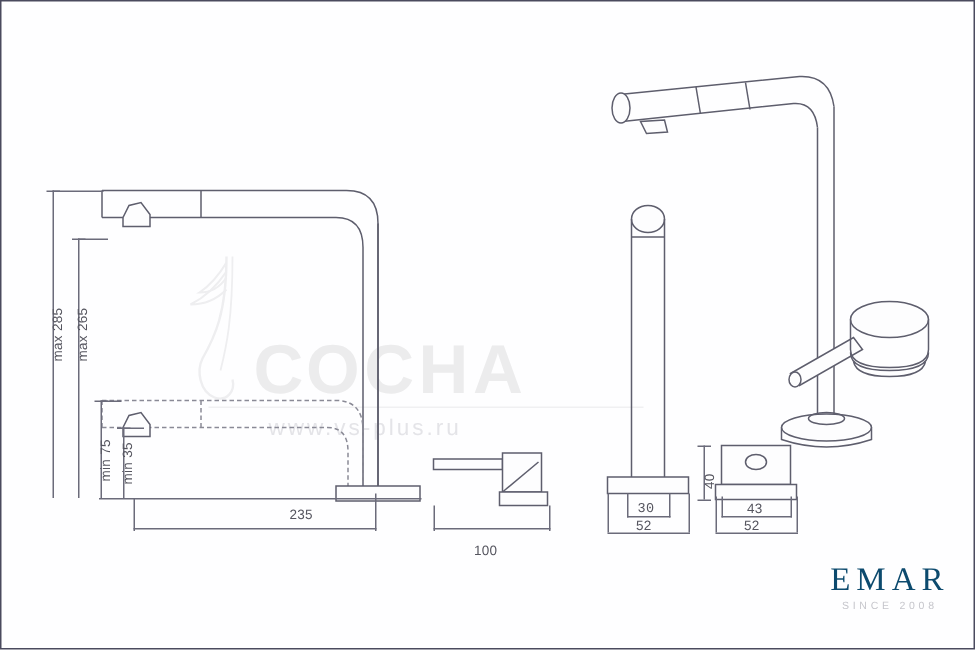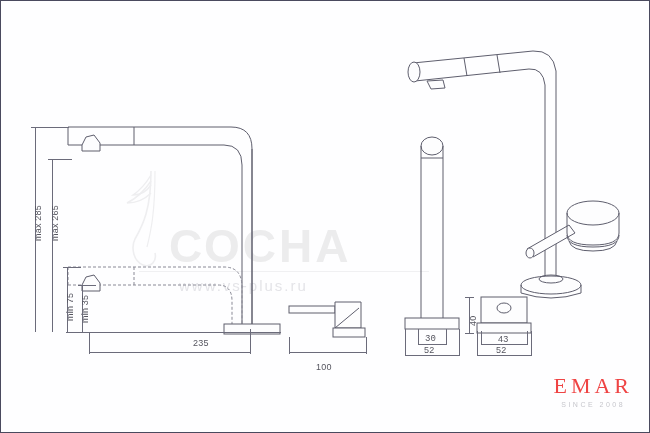--- a/index.html
+++ b/index.html
@@ -28,21 +28,21 @@
           font-weight:bold;color:#ececed;letter-spacing:3px;}
   #wm-l1{left:60px;top:18px;font-size:34px;}
   #wm-l2{left:30px;top:50px;font-size:46px;margin-left:18px;}
   #wm-url{position:absolute;left:58px;top:108px;font-size:15px;
           color:#e4e4e8;letter-spacing:2px;}
   #wm-rule{position:absolute;left:18px;top:102px;width:290px;height:1px;
            background:#f0f0f2;}
 
   
   #logo{position:absolute;right:16px;bottom:24px;text-align:center;}
-  #logo-name{font-size:22px;letter-spacing:4px;color:#ef4444;
+  #logo-name{font-size:22px;letter-spacing:4px;color:#0c4a6e;
              font-family:"Liberation Serif",serif;}
   #logo-sub{font-size:7px;letter-spacing:2.5px;color:#c6c6cc;margin-top:2px;}
 </style>
 </head>
 <body>
 
 <div id="page">
 
   <div id="wm">
     <svg width="90" height="120" style="left:0;top:0;">

